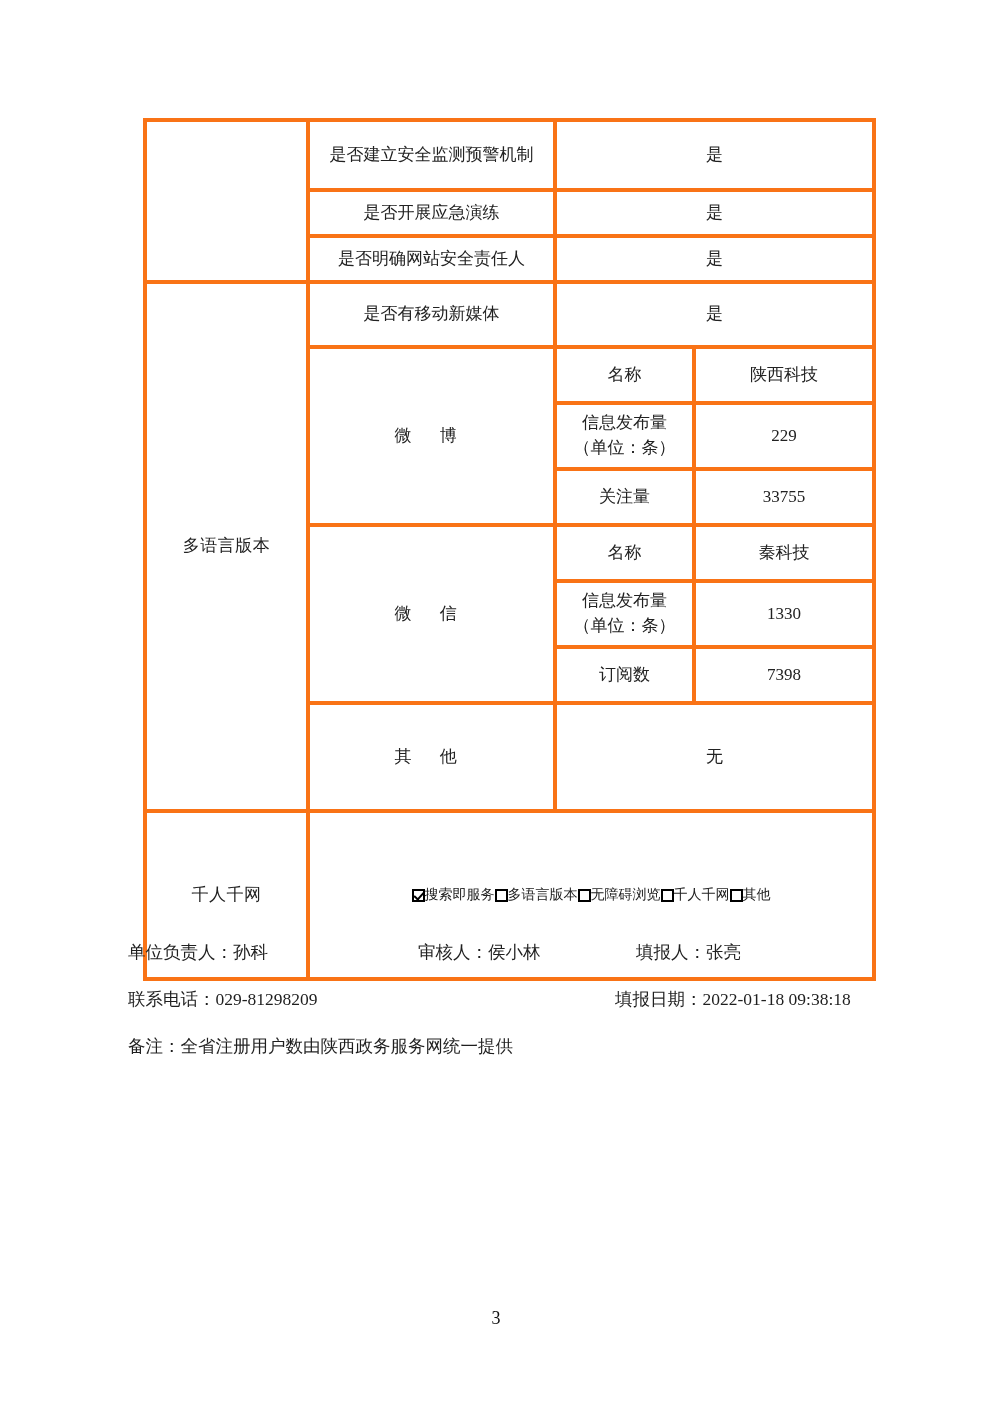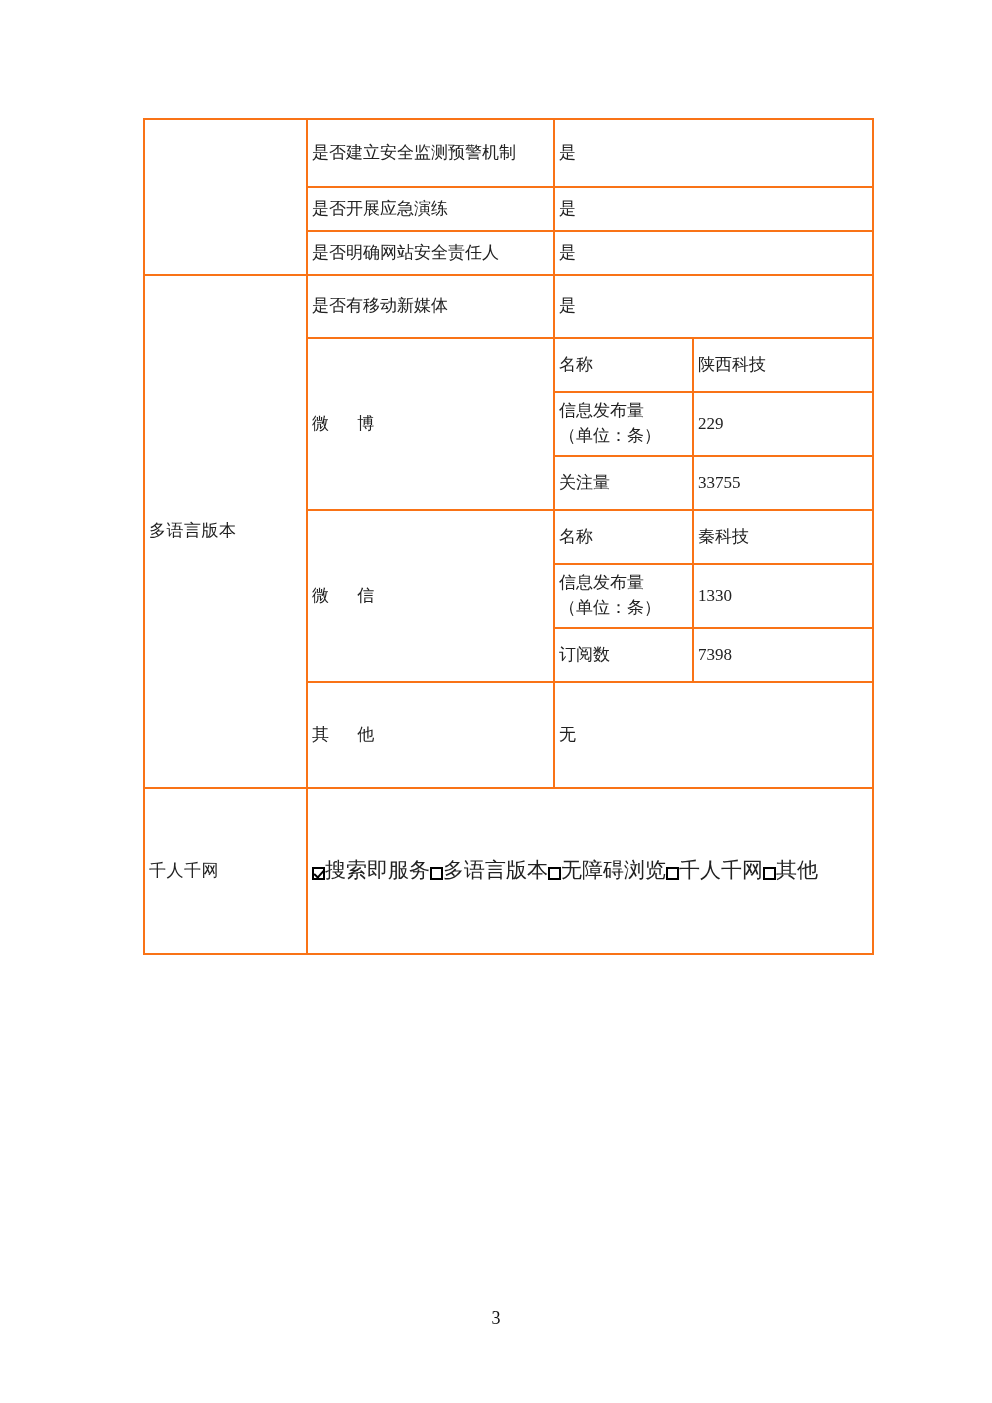--- a/index.html
+++ b/index.html
@@ -26,22 +26,23 @@
   
   .form-table {
     position: absolute;
     left: 143px;
     top: 118px;
     width: 729px;
     border-collapse: collapse;
     table-layout: fixed;
   }
   .form-table td {
-    border: 2px solid #f97316;
+    border: 4px solid #f97316;
     padding: 2px 4px;
+    text-align: center;
     vertical-align: middle;
     font-size: 17px;
     line-height: 1.45;
     color: #222222;
     font-family: "Liberation Serif", "DejaVu Serif", serif;
   }
 
   .col-a { width: 163px; }
   .col-b { width: 247px; }
   .col-c { width: 139px; }
@@ -59,21 +60,21 @@
     line-height: 1.5;
   }
   .val { font-size: 17px; }
   .num { font-family: "Liberation Serif", "DejaVu Serif", serif; font-size: 17px; }
 
   
   .innov-cell {
     height: 160px;
   }
   .checkbox-line {
-    font-size: 21px;
+    font-size: 14px;
     white-space: nowrap;
     letter-spacing: 0px;
     line-height: 1.4;
   }
   .cb {
     display: inline-block;
     font-family: "DejaVu Sans", sans-serif;
     font-size: 17px;
     line-height: 1;
     position: relative;
@@ -218,16 +219,30 @@
           <div class="checkbox-line">
 
             <span class="cb"><span class="cb-box checked"></span></span><span class="cb-label">搜索即服务</span><span class="cb"><span class="cb-box"></span></span><span class="cb-label">多语言版本</span><span class="cb"><span class="cb-box"></span></span><span class="cb-label">无障碍浏览</span><span class="cb"><span class="cb-box"></span></span><span class="cb-label">千人千网</span><span class="cb"><span class="cb-box"></span></span><span class="cb-label">其他</span>
 
           </div>
         </td>
       </tr>
     </tbody>
   </table>
 
+  <div class="footer">
+    <div class="foot-row">
+      <span class="f-item p-left">单位负责人：孙科</span>
+      <span class="f-item p-mid">审核人：侯小林</span>
+      <span class="f-item p-right">填报人：张亮</span>
+    </div>
+    <div class="foot-row">
+      <span class="f-item p-left">联系电话：029-81298209</span>
+      <span class="f-item p-date">填报日期：2022-01-18 09:38:18</span>
+    </div>
+    <div class="foot-row">
+      <span class="f-item p-note">备注：全省注册用户数由陕西政务服务网统一提供</span>
+    </div>
+  </div>
 
   <div class="page-num">3</div>
 
 </div>
 
 </body></html>

